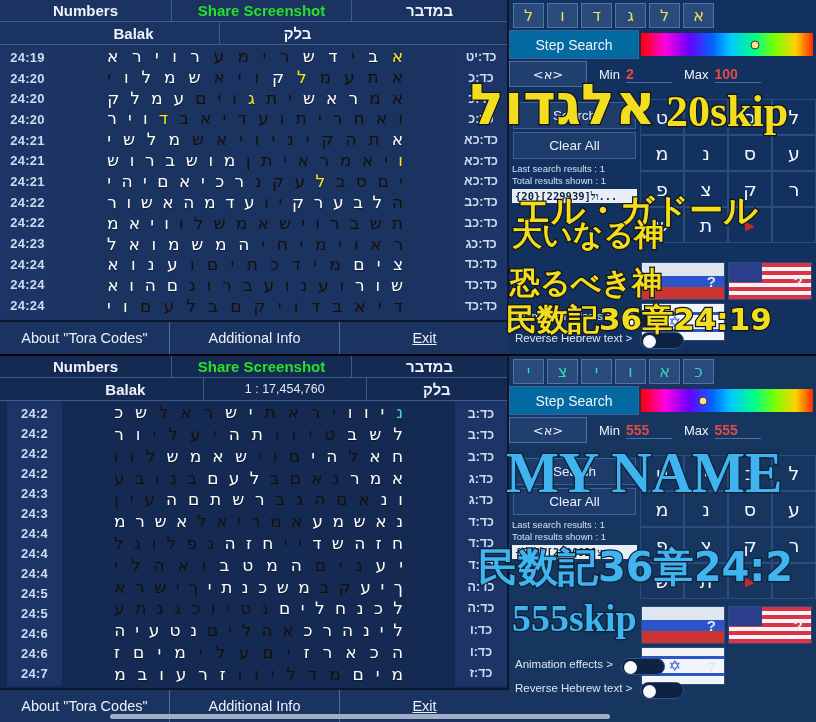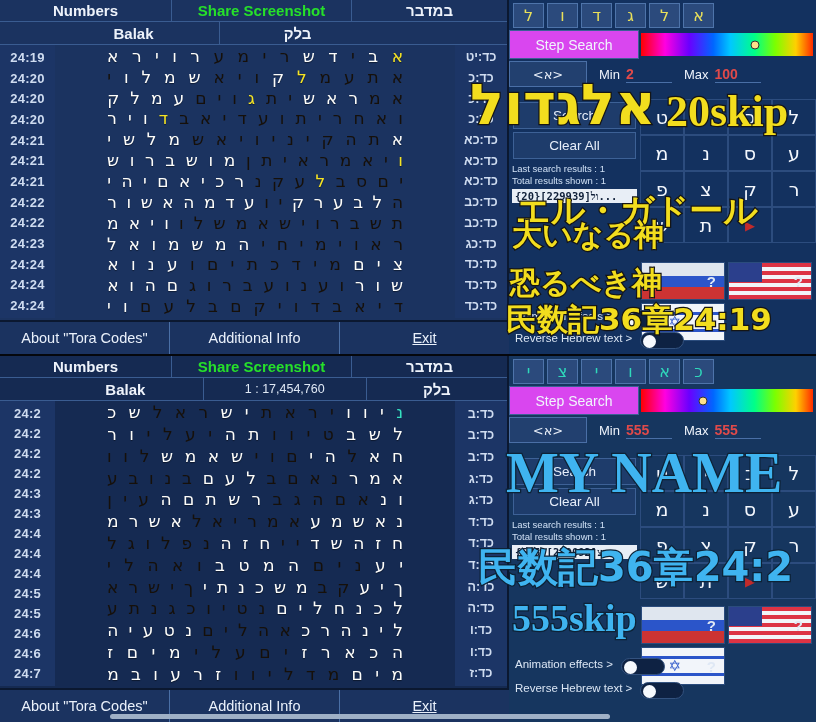--- a/index.html
+++ b/index.html
@@ -29,21 +29,21 @@
   .hcell { display:flex; align-items:center; justify-content:center;
            height:100%; color:#eef3fb; font-size:15px; font-weight:bold;
            border-right:1px solid #3a5c91; }
   .hcell.c1 { width:172px; }
   .hcell.c2 { width:180px; color:#26e02a; }
   .hcell.c3 { width:155px; border-right:none; direction:rtl; }
   .hcell.sub2 { color:#dfe8f5; font-weight:normal; font-size:12.5px; }
 
   
   .gridwrap { position:absolute; left:0; right:0; top:45px; bottom:36px; display:flex;gap:48px; }
-  .panel.bottom .gridwrap { bottom:36px; }
+  .panel.bottom .gridwrap { bottom:36px;margin-left:7px; }
 
   .vnum { width:55px; background:#1c3566; display:flex; flex-direction:column;
           justify-content:space-around; align-items:center; padding:2px 0; }
   .vnum span { color:#cfdcf0; font-size:13px; font-weight:bold; letter-spacing:.3px; }
 
   .vref { width:52px; background:#1c3566; display:flex; flex-direction:column;
           justify-content:space-around; align-items:center; padding:2px 0; direction:rtl; }
   .vref span { color:#cfdcf0; font-size:12.5px; font-weight:bold; }
 
   .lettergrid { flex:1; position:relative;
@@ -73,21 +73,21 @@
   
   .heb-toprow { display:flex; justify-content:flex-end; gap:3px; padding:3px 4px 2px 4px; direction:rtl; }
   .heb-key { width:31px; height:25px; display:flex; align-items:center; justify-content:center;
              background:#2b4a7c; border:1px solid #4e74aa; font-size:16px;
              font-family:"DejaVu Sans", sans-serif; cursor:pointer; }
   .heb-key.gold { color:#e9e05a; }
   .heb-key.cyan { color:#2fd9bb; }
 
   .sr-row { display:flex; align-items:stretch; height:29px; }
   .sr-label { width:130px; display:flex; align-items:center; justify-content:center;
-              color:#f0f5fc; font-size:14px; background:#d946ef; border:1px solid #3d6196; }
+              color:#f0f5fc; font-size:14px; background:#0369a1; border:1px solid #3d6196; }
   .rainbow { flex:1; position:relative; margin:3px 3px 3px 2px;
       background:linear-gradient(90deg,#ff0000,#ff00e1 14%,#6a00ff 28%,#0066ff 42%,
                  #00c8ff 52%,#00ff88 66%,#7bff00 78%,#ffd000 90%,#ff2b00 100%); }
   .rainbow .knob { position:absolute; top:50%; left:66%; transform:translate(-50%,-50%);
       width:9px; height:9px; border-radius:50%; border:1px solid #333; background:#ffe08a; }
 
   .mm-row { display:flex; align-items:center; height:26px; margin-top:2px; }
   .mm-alef { width:78px; height:100%; display:flex; align-items:center; justify-content:center;
              background:#22406f; border:1px solid #4a6fa6; color:#e8eef8; font-size:13px;
              font-family:"DejaVu Sans", sans-serif; }

